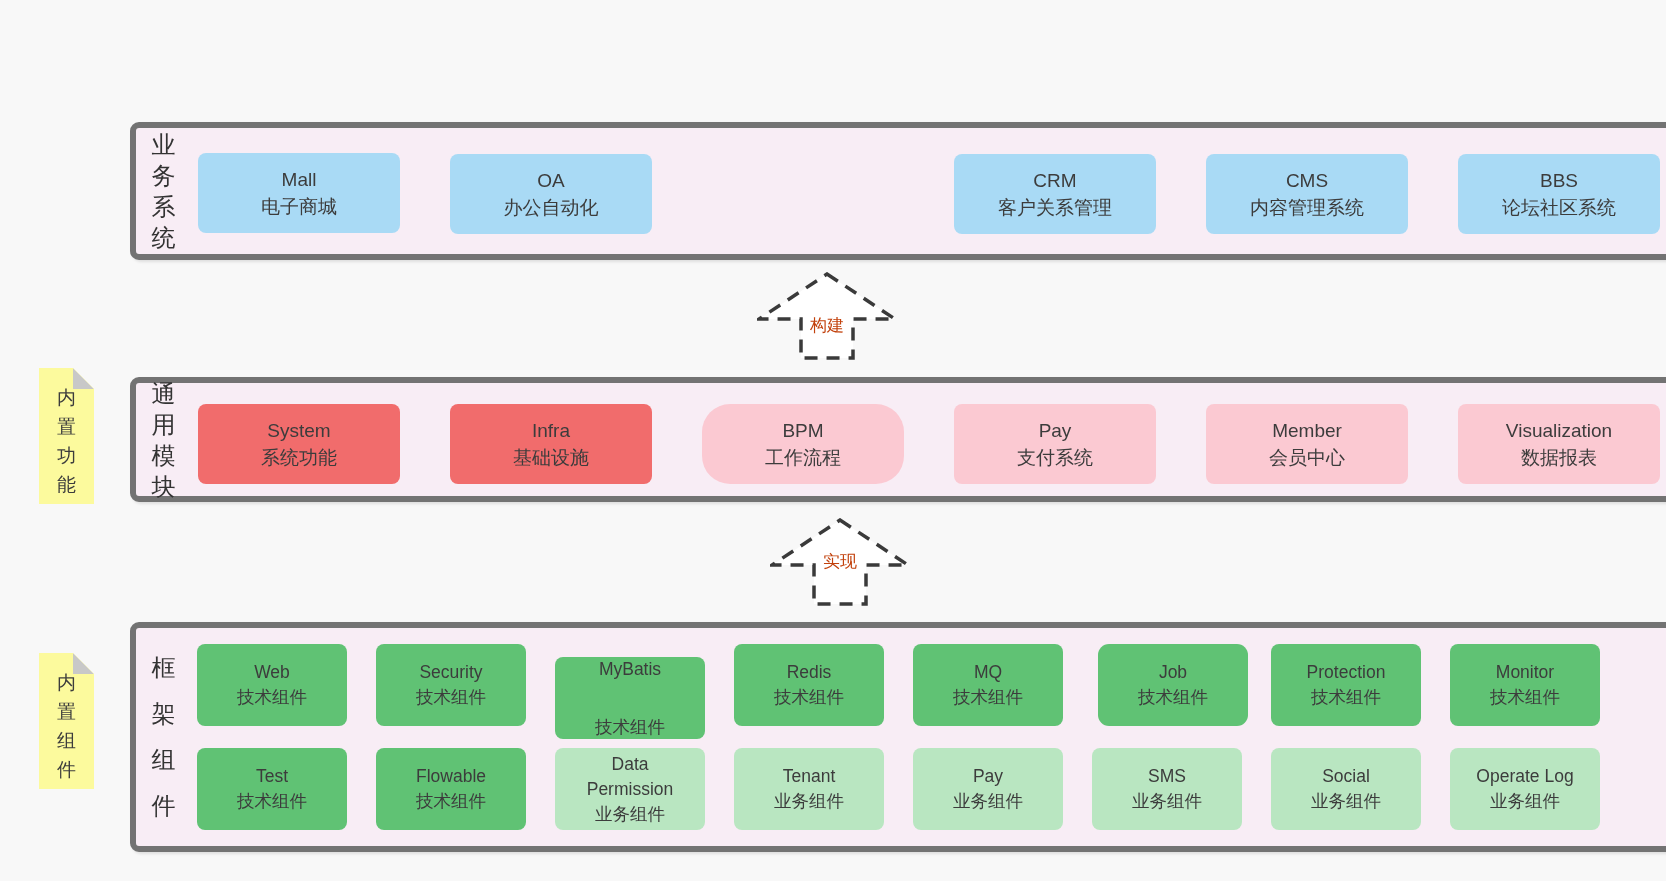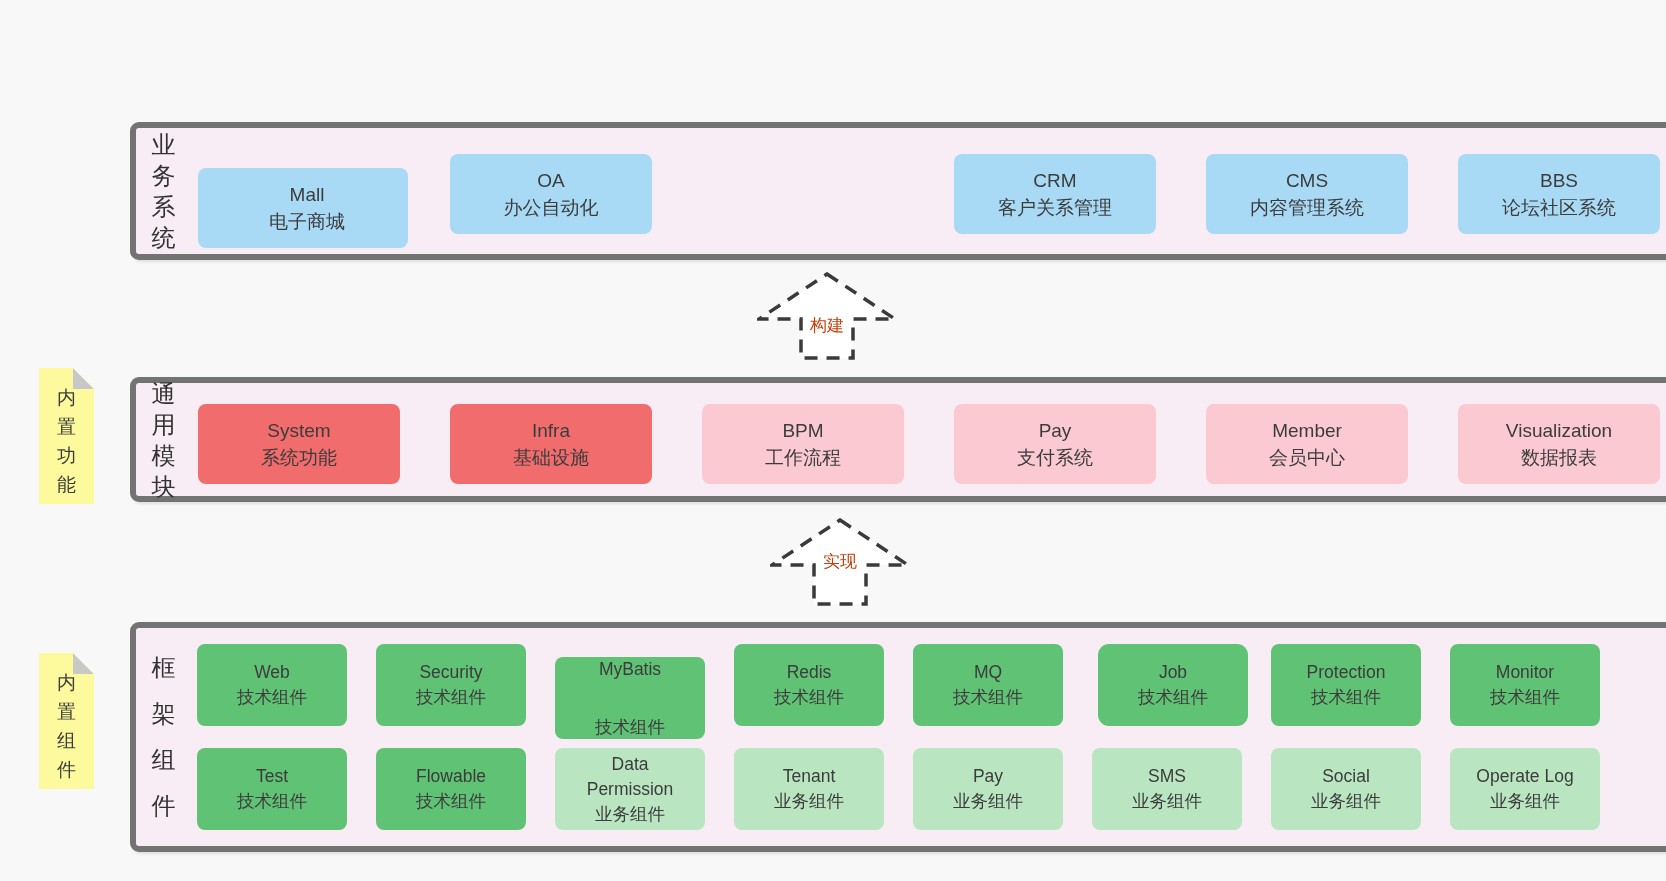--- a/index.html
+++ b/index.html
@@ -95,21 +95,21 @@
 </style>
 </head>
 <body>
 
 <div class="canvas">
 
   <div class="band" style="top:122px;height:138px;">
     <div class="band-label">
       <div class="vtext">业务系统</div>
     </div>
-    <div class="box bw202 blue" style="left:62px;top:40px;padding-left:8px;">
+    <div class="box bw202 blue" style="left:62px;top:25px;">
       <div class="box-name">Mall</div>
       <div class="box-desc">电子商城</div>
     </div>
     <div class="box bw202 blue" style="left:314px;top:26px;">
       <div class="box-name">OA</div>
       <div class="box-desc">办公自动化</div>
     </div>
     <div class="box bw202 blue" style="left:818px;top:26px;">
       <div class="box-name">CRM</div>
       <div class="box-desc">客户关系管理</div>
@@ -138,21 +138,21 @@
       <div class="vtext">通用模块</div>
     </div>
     <div class="box bw202 red" style="left:62px;top:21px;">
       <div class="box-name">System</div>
       <div class="box-desc">系统功能</div>
     </div>
     <div class="box bw202 red" style="left:314px;top:21px;">
       <div class="box-name">Infra</div>
       <div class="box-desc">基础设施</div>
     </div>
-    <div class="box bw202 pink" style="left:566px;top:21px;">
+    <div class="box bw202 pink" style="left:566px;top:21px;border-radius:28px;">
       <div class="box-name">BPM</div>
       <div class="box-desc">工作流程</div>
     </div>
     <div class="box bw202 pink" style="left:818px;top:21px;">
       <div class="box-name">Pay</div>
       <div class="box-desc">支付系统</div>
     </div>
     <div class="box bw202 pink" style="left:1070px;top:21px;">
       <div class="box-name">Member</div>
       <div class="box-desc">会员中心</div>

